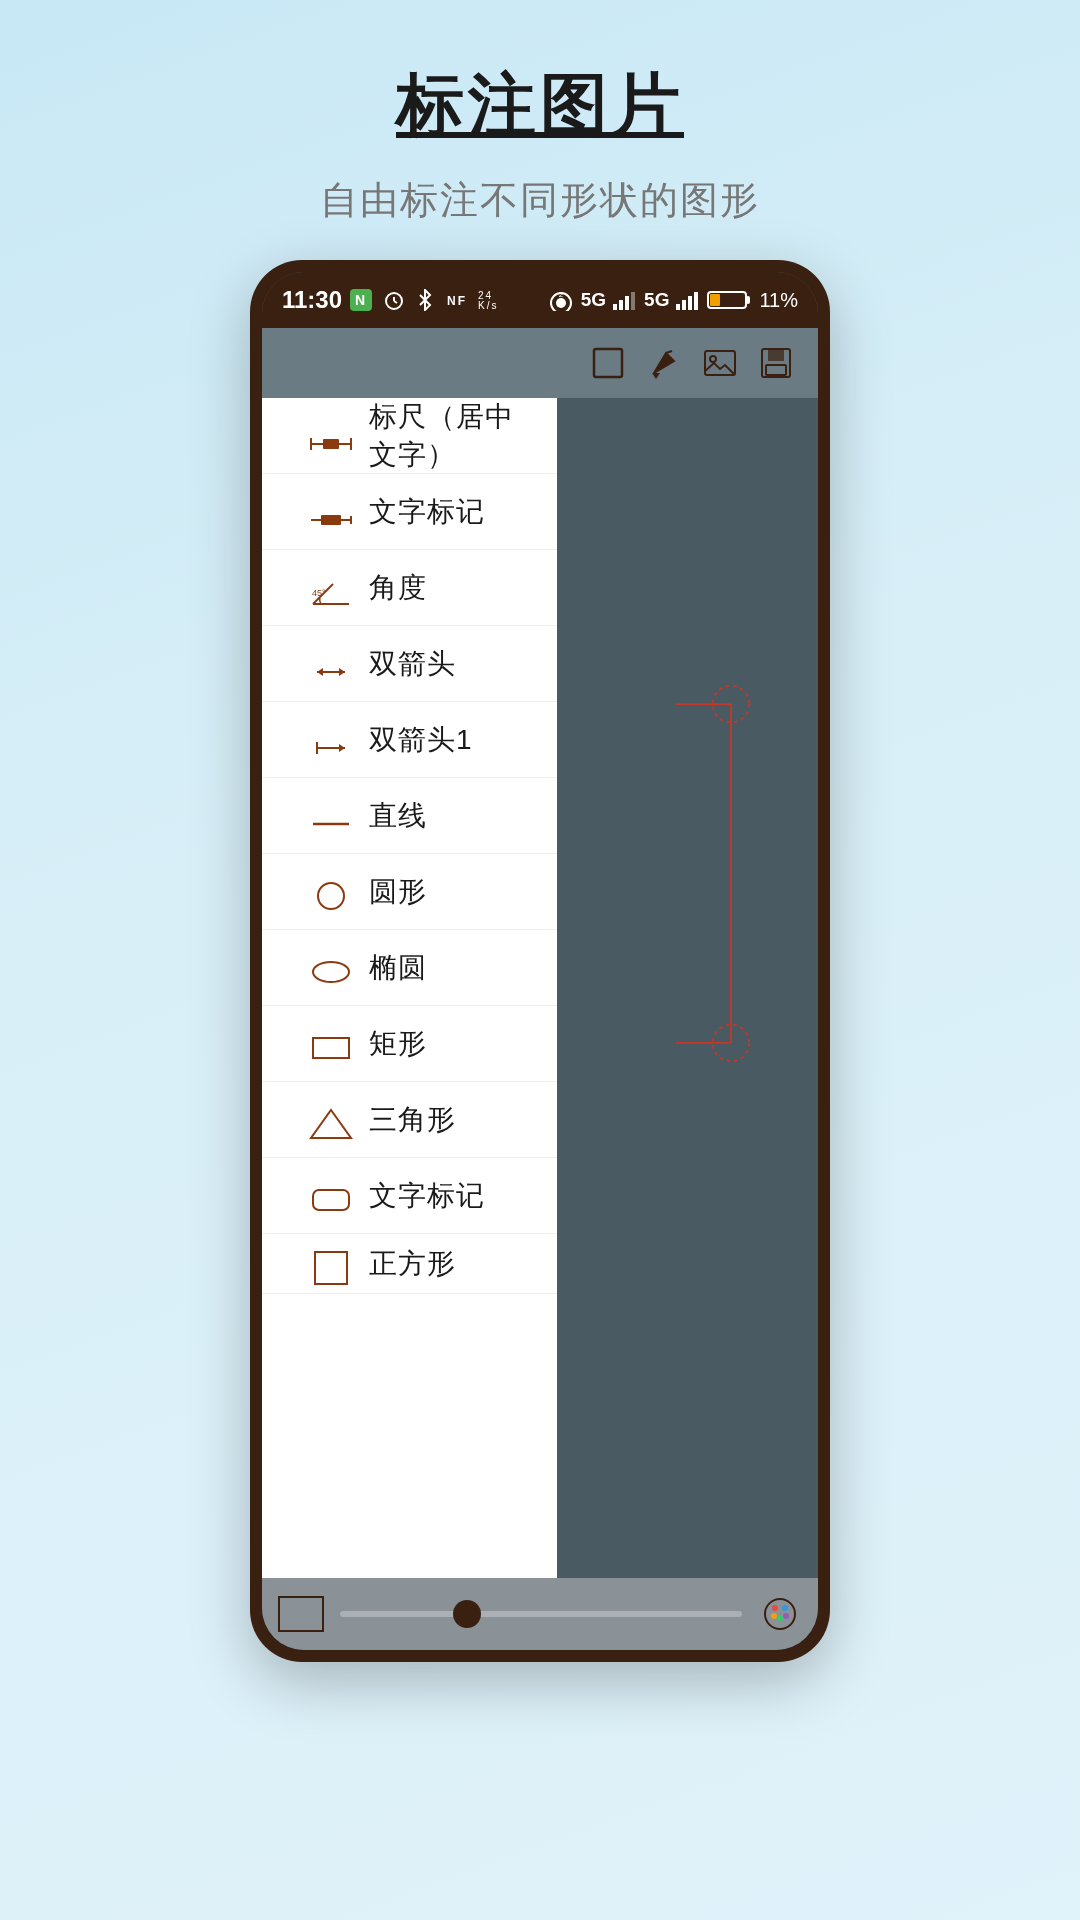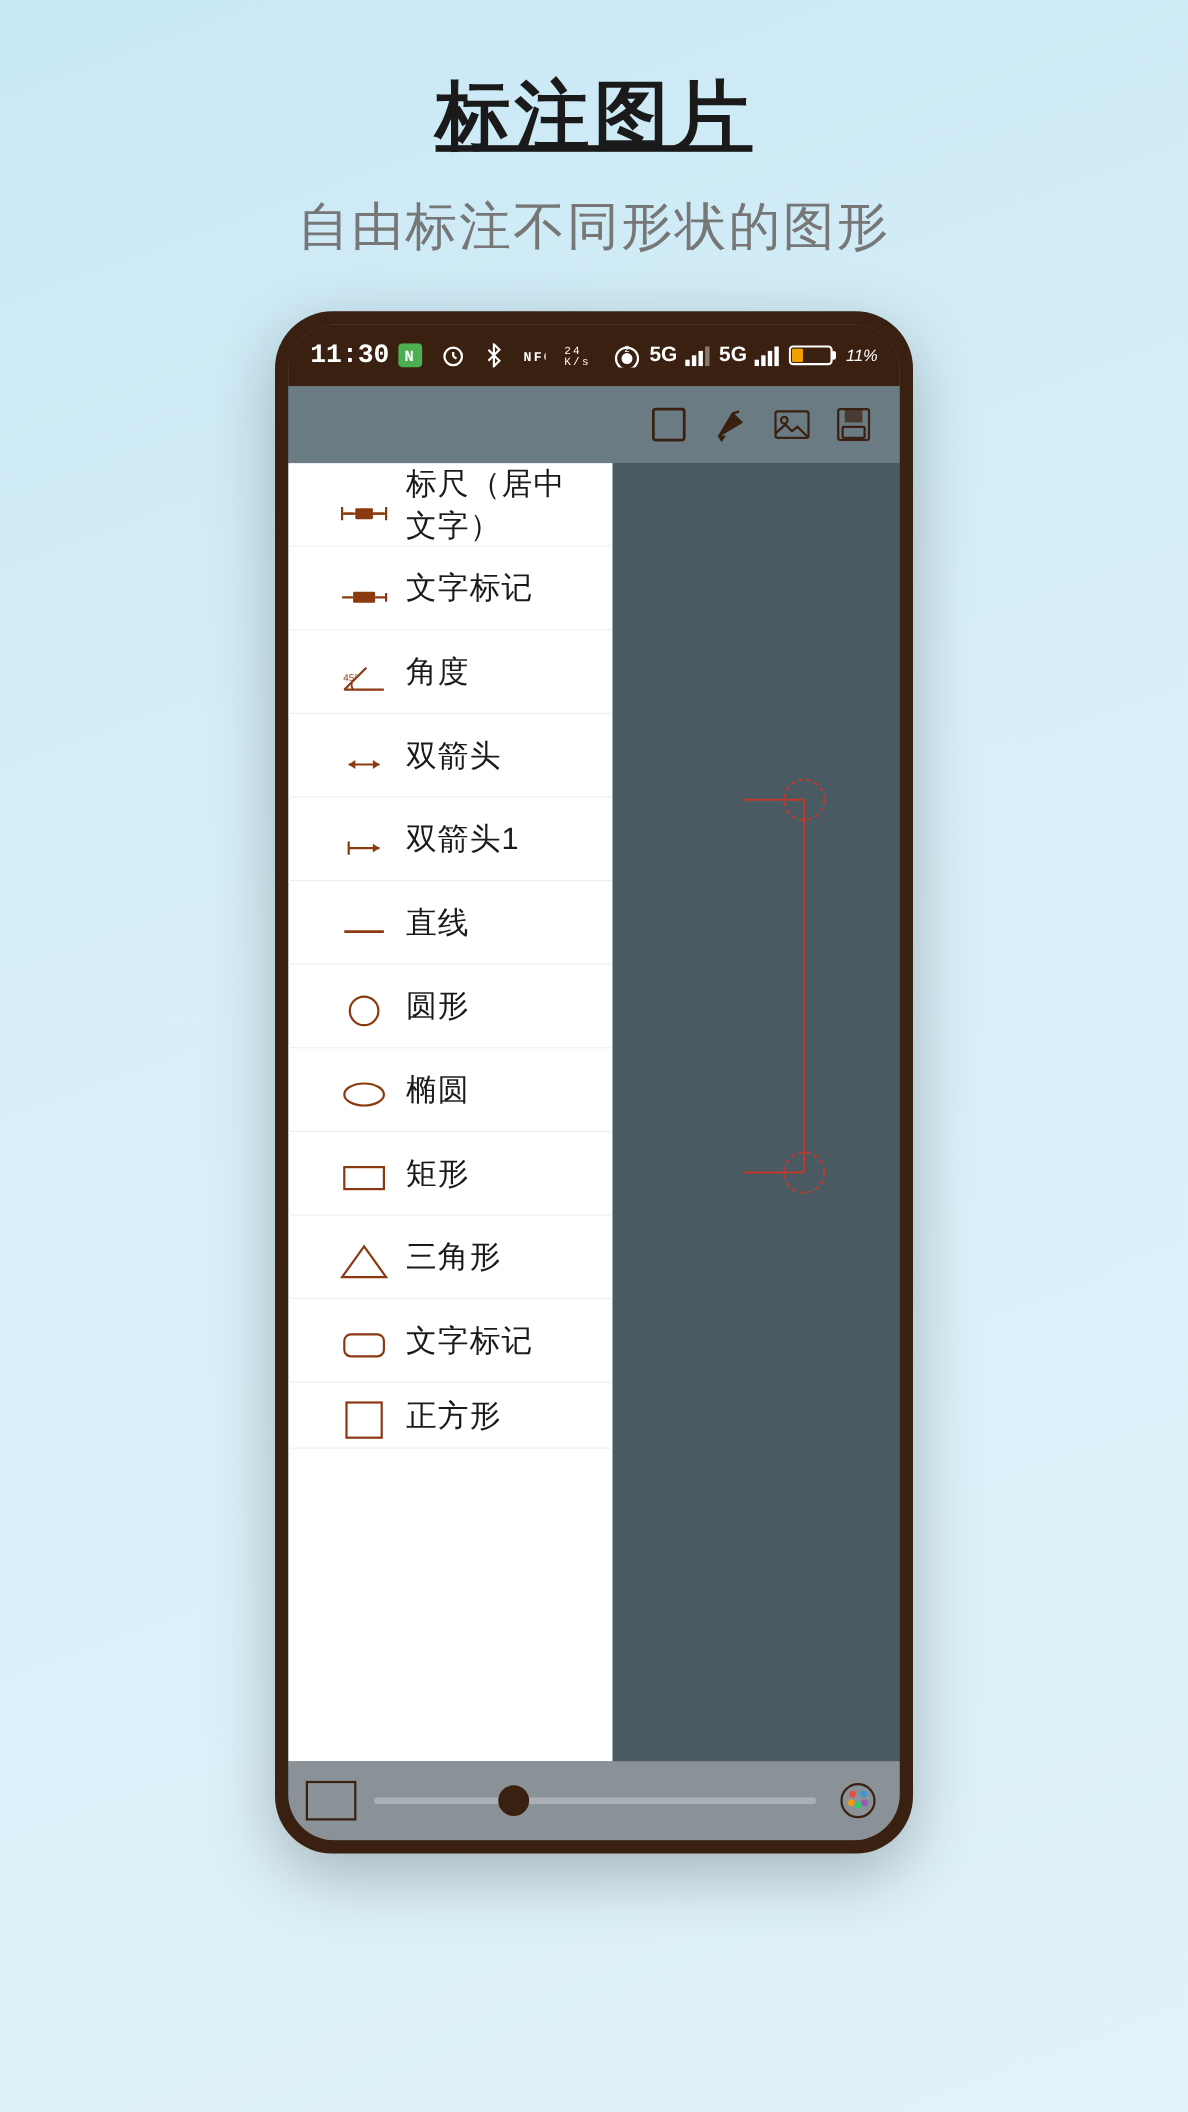--- a/index.html
+++ b/index.html
@@ -19,24 +19,24 @@
       font-size: 68px;
       font-weight: 700;
       color: #1a1a1a;
       text-align: center;
       margin-bottom: 24px;
       letter-spacing: 4px;
       text-decoration: underline;
     }
 
     .page-subtitle {
-      font-size: 47px;
+      font-size: 38px;
       color: #777;
       text-align: center;
-      margin-bottom: 45px;
+      margin-bottom: 34px;
       letter-spacing: 2px;
     }
 
     .phone-wrapper {
       width: 580px;
       background: #3a2010;
       border-radius: 52px;
       padding: 12px;
       box-shadow: 0 20px 60px rgba(0,0,0,0.25);
       position: relative;
@@ -58,21 +58,20 @@
       justify-content: space-between;
       padding: 0 20px;
       color: #fff;
       font-size: 22px;
     }
 
     .status-left {
       display: flex;
       align-items: center;
       gap: 8px;
-      font-family: Liberation Mono, monospace;
     }
 
     .status-time {
       font-weight: 600;
       font-size: 24px;
     }
 
     .status-right {
       display: flex;
       align-items: center;
@@ -271,21 +270,21 @@
           <rect x="7" y="10" width="4" height="10" fill="white"></rect>
           <rect x="13" y="6" width="4" height="14" fill="white"></rect>
           <rect x="19" y="2" width="4" height="18" fill="white"></rect>
         </svg>
 
         <svg width="46" height="22" viewBox="0 0 46 22" style="display:inline-block;vertical-align:middle;">
           <rect x="1" y="3" width="38" height="16" rx="3" stroke="white" stroke-width="2" fill="none"></rect>
           <rect x="39" y="7" width="4" height="8" rx="2" fill="white"></rect>
           <rect x="3" y="5" width="10" height="12" rx="1" fill="#f0a000"></rect>
         </svg>
-        <span style="font-size:15px;font-style:italic;">11%</span>
+        <span style="font-size:20px;">11%</span>
       </div>
     </div>
 
     <div class="toolbar">
 
       <div class="toolbar-btn">
         <svg width="36" height="36" viewBox="0 0 36 36">
           <rect x="4" y="4" width="28" height="28" stroke="#3a2010" stroke-width="2.5" fill="none" rx="2"></rect>
         </svg>
       </div>

